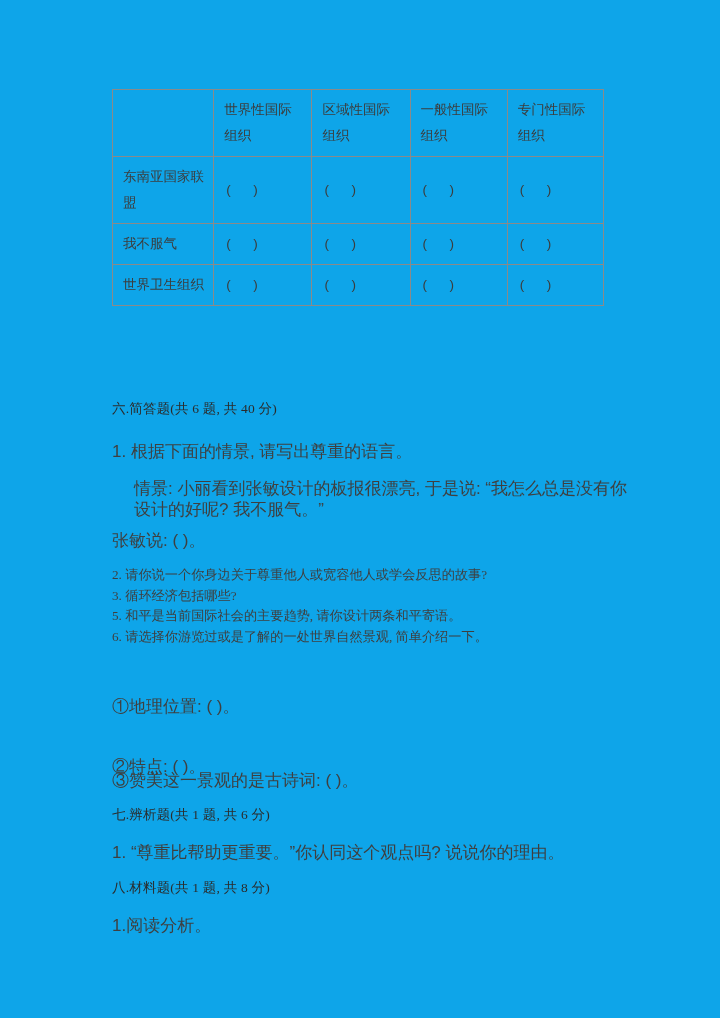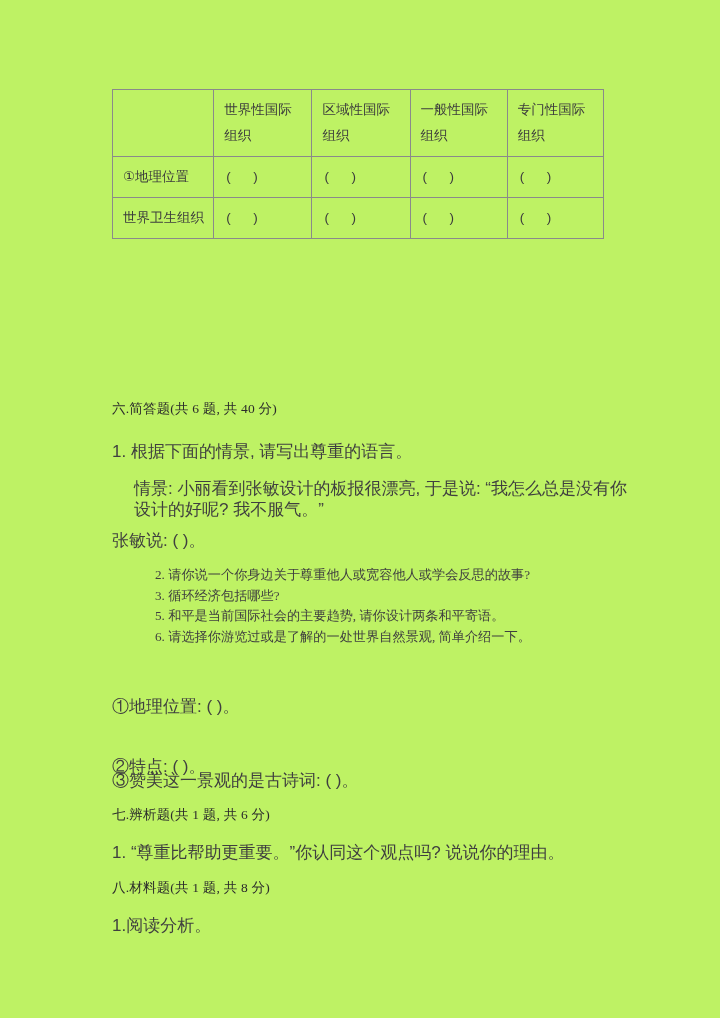--- a/index.html
+++ b/index.html
@@ -13,21 +13,21 @@
     position: relative;
     font-family: "Liberation Serif", "DejaVu Serif", serif;
     color: #3a3a3a;
     -webkit-font-smoothing: antialiased;
   }
   .page {
     position: absolute;
     left: 0; top: 0;
     width: 720px;
     height: 1018px;
-    background: #bef264;
+    background: #0ea5e9;
     overflow: hidden;
   }
 
   
   .org-table {
     position: absolute;
     left: 112px;
     top: 89px;
     width: 492px;
     border-collapse: collapse;
@@ -88,21 +88,21 @@
   .para.w-wide { width: 500px; }
   .para.nowrap { white-space: nowrap; }
   .block-list {
     position: absolute;
     left: 112px;
     width: 500px;
     font-size: 13.2px;
     line-height: 20.5px;
     color: #3f3f3f;
   }
-  .block-list div { white-space: normal; margin-left: 43px; }
+  .block-list div { white-space: normal; }
 </style>
 </head>
 <body>
 
 <div class="page">
 
   <table class="org-table">
     <colgroup>
       <col class="c0">
         <col class="c1">
@@ -111,22 +111,29 @@
         <col class="c4">
     </colgroup>
     <tbody>
       <tr class="r-head">
         <td class="corner"></td>
         <td>世界性国际组织</td>
         <td>区域性国际组织</td>
         <td>一般性国际组织</td>
         <td>专门性国际组织</td>
       </tr>
+      <tr class="r-tall">
+        <td class="rowlabel">东南亚国家联盟</td>
+        <td class="cellmark">(      )</td>
+        <td class="cellmark">(      )</td>
+        <td class="cellmark">(      )</td>
+        <td class="cellmark">(      )</td>
+      </tr>
       <tr class="r-short">
-        <td class="rowlabel">①地理位置</td>
+        <td class="rowlabel">我不服气</td>
         <td class="cellmark">(      )</td>
         <td class="cellmark">(      )</td>
         <td class="cellmark">(      )</td>
         <td class="cellmark">(      )</td>
       </tr>
       <tr class="r-short">
         <td class="rowlabel">世界卫生组织</td>
         <td class="cellmark">(      )</td>
         <td class="cellmark">(      )</td>
         <td class="cellmark">(      )</td>

